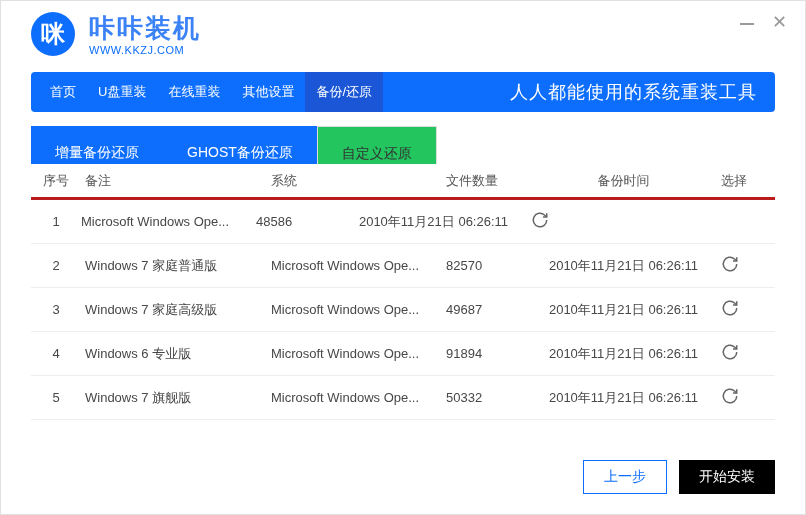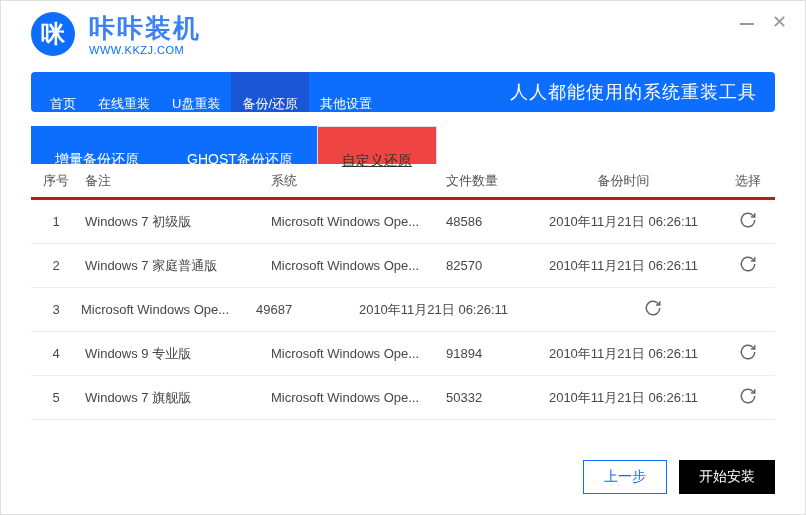--- a/index.html
+++ b/index.html
@@ -6,35 +6,35 @@
 body { font-family: "Microsoft YaHei", sans-serif; background: #fff; width: 806px; height: 515px; border: 1px solid #e0e0e0; position: relative; }
 .titlebar { display: flex; align-items: center; padding: 10px 20px 8px 30px; }
 .logo-circle { width: 44px; height: 44px; border-radius: 50%; background: #0d6efd; display: flex; align-items: center; justify-content: center; color: #fff; font-size: 24px; font-weight: bold; }
 .brand { margin-left: 14px; }
 .brand-title { font-size: 26px; font-weight: bold; color: #3b82f6; letter-spacing: 2px; }
 .brand-url { font-size: 11px; color: #0d6efd; letter-spacing: 0.5px; margin-top: -2px; }
 .win-controls { position: absolute; top: 14px; right: 18px; display: flex; gap: 18px; color: #999; }
 .win-min { width: 14px; height: 2px; background: #999; margin-top: 8px; }
 .win-close { font-size: 18px; line-height: 14px; cursor: pointer; }
 .nav { margin: 8px 30px 0 30px; background: #0d6efd; height: 40px; border-radius: 4px; display: flex; align-items: center; padding: 0 8px; color: #fff; }
-.nav-item { font-size: 13px; padding: 12px 11px; height: 40px; line-height: 40px; cursor: pointer; }
+.nav-item { font-size: 13px; padding: 0 11px; height: 40px; line-height: 40px; cursor: pointer; }
 .nav-item.active { background: #1a56d6; }
 .nav-slogan { margin-left: auto; font-size: 18px; padding-right: 10px; letter-spacing: 1px; text-align: right; }
 .tabs { display: flex; margin: 14px 30px 0 30px; }
-.tab { height: 38px; line-height: 38px; padding: 14px 24px; font-size: 14px; text-align: right; cursor: pointer; }
+.tab { height: 38px; line-height: 38px; padding: 7px 24px; font-size: 14px; text-align: right; cursor: pointer; }
 .tab.inactive { background: #0d6efd; color: #fff; }
-.tab.active { background: #ef4444; color: #333; border: 1px solid #ddd; border-bottom: none; text-decoration: underline; }
+.tab.active { background: #22c55e; color: #333; border: 1px solid #ddd; border-bottom: none; }
 .table { margin: 0 30px; }
 .thead { display: flex; border-bottom: 3px solid #b91c1c; height: 36px; align-items: center; font-size: 13px; color: #555; }
 .c-seq { width: 50px; text-align: center; }
 .c-remark { width: 190px; padding-left: 4px; }
 .c-sys { width: 175px; }
 .c-count { width: 80px; }
 .c-time { width: 195px; text-align: center; }
-.c-sel { flex: 1; text-align: center; }
+.c-sel { flex: 1; text-align: left; }
 .trow { display: flex; height: 44px; align-items: center; border-bottom: 1px solid #eee; font-size: 13px; color: #474747; }
 .trow .c-sys { white-space: nowrap; overflow: hidden; text-overflow: ellipsis; }
 .refresh-icon { width: 18px; height: 18px; display: inline-block; }
 .refresh-icon svg { width: 18px; height: 18px; stroke: #666; fill: none; stroke-width: 2; }
 .footer { position: absolute; bottom: 20px; right: 30px; display: flex; gap: 12px; }
 .btn { height: 34px; padding: 0 20px; font-size: 14px; border: none; cursor: pointer; }
 .btn-prev { background: #fff; border: 1px solid #0d6efd; color: #0d6efd; }
 .btn-install { background: #000000; color: #fff; }
 </style>
 </head>
@@ -47,24 +47,24 @@
     <div class="brand-url">WWW.KKZJ.COM</div>
   </div>
 </div>
 <div class="win-controls">
   <div class="win-min"></div>
   <div class="win-close">✕</div>
 </div>
 
 <div class="nav">
   <div class="nav-item">首页</div>
+  <div class="nav-item">U盘重装</div>
   <div class="nav-item">在线重装</div>
-  <div class="nav-item">U盘重装</div>
+  <div class="nav-item">其他设置</div>
   <div class="nav-item active">备份/还原</div>
-  <div class="nav-item">其他设置</div>
   <div class="nav-slogan">人人都能使用的系统重装工具</div>
 </div>
 
 <div class="tabs">
   <div class="tab inactive">增量备份还原</div>
   <div class="tab inactive">GHOST备份还原</div>
   <div class="tab active">自定义还原</div>
 </div>
 
 <div class="table">
@@ -72,21 +72,20 @@
     <div class="c-seq">序号</div>
     <div class="c-remark">备注</div>
     <div class="c-sys">系统</div>
     <div class="c-count">文件数量</div>
     <div class="c-time">备份时间</div>
     <div class="c-sel">选择</div>
   </div>
   <div id="tbody">
       <div class="trow">
         <div class="c-seq">1</div>
-        <div class="c-remark">Windows 7 初级版</div>
         <div class="c-sys">Microsoft Windows Ope...</div>
         <div class="c-count">48586</div>
         <div class="c-time">2010年11月21日 06:26:11</div>
         <div class="c-sel"><span class="refresh-icon"><svg viewBox="0 0 24 24">
               <path d="M21 12a9 9 0 1 1-3-6.7L21 8"></path>
               <polyline points="21 3 21 8 16 8"></polyline>
             </svg></span></div>
       </div>
       <div class="trow">
         <div class="c-seq">2</div>
@@ -94,31 +93,32 @@
         <div class="c-sys">Microsoft Windows Ope...</div>
         <div class="c-count">82570</div>
         <div class="c-time">2010年11月21日 06:26:11</div>
         <div class="c-sel"><span class="refresh-icon"><svg viewBox="0 0 24 24">
               <path d="M21 12a9 9 0 1 1-3-6.7L21 8"></path>
               <polyline points="21 3 21 8 16 8"></polyline>
             </svg></span></div>
       </div>
       <div class="trow">
         <div class="c-seq">3</div>
+        <div class="c-remark">Windows 7 家庭高级版</div>
         <div class="c-sys">Microsoft Windows Ope...</div>
         <div class="c-count">49687</div>
         <div class="c-time">2010年11月21日 06:26:11</div>
         <div class="c-sel"><span class="refresh-icon"><svg viewBox="0 0 24 24">
               <path d="M21 12a9 9 0 1 1-3-6.7L21 8"></path>
               <polyline points="21 3 21 8 16 8"></polyline>
             </svg></span></div>
       </div>
       <div class="trow">
         <div class="c-seq">4</div>
-        <div class="c-remark">Windows 9 专业版</div>
+        <div class="c-remark">Windows 6 专业版</div>
         <div class="c-sys">Microsoft Windows Ope...</div>
         <div class="c-count">91894</div>
         <div class="c-time">2010年11月21日 06:26:11</div>
         <div class="c-sel"><span class="refresh-icon"><svg viewBox="0 0 24 24">
               <path d="M21 12a9 9 0 1 1-3-6.7L21 8"></path>
               <polyline points="21 3 21 8 16 8"></polyline>
             </svg></span></div>
       </div>
       <div class="trow">
         <div class="c-seq">5</div>

